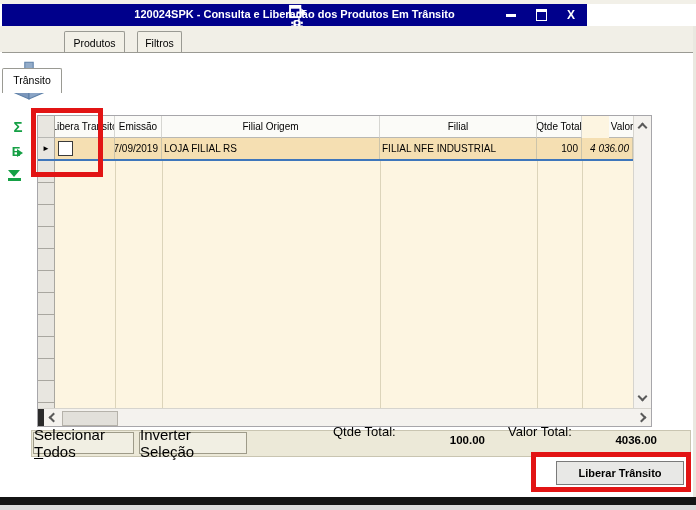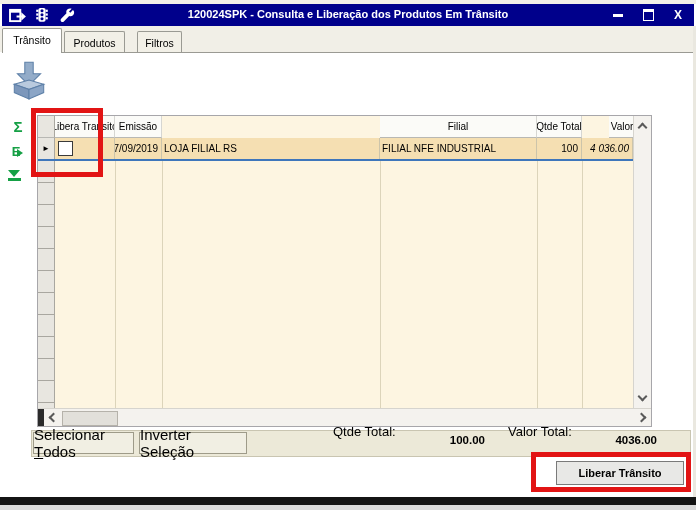--- a/index.html
+++ b/index.html
@@ -1,32 +1,32 @@
 <!DOCTYPE html>
 <html><head>
 <meta charset="utf-8">
 <style>
   html,body{margin:0;padding:0;}
   body{width:696px;height:510px;position:relative;font-family:"Liberation Sans",sans-serif;font-size:11px;background:#FFFFFF;overflow:hidden;}
   .abs{position:absolute;}
   #app{position:absolute;left:0;top:0;width:696px;height:510px;background:#FFFFFF;}
   
   .top-edge{left:0;top:0;width:696px;height:4px;background:#F2F0E8;}
-  .titlebar{left:2px;top:4px;width:692px;height:22px;background:#00008B;display:flex;align-items:center;}
+  .titlebar{left:2px;top:4px;width:585px;height:22px;background:#00008B;display:flex;align-items:center;flex-direction:column;}
   .tb-icon{display:inline-flex;align-items:center;justify-content:center;width:20px;height:18px;margin-left:5px;}
   .tb-title{position:absolute;left:90px;right:90px;top:4px;text-align:center;color:#FFFFFF;font-weight:bold;font-size:11px;white-space:nowrap;}
   .winbtns{position:absolute;right:8px;top:0;height:22px;display:flex;align-items:center;gap:14px;}
   .winbtn{display:inline-flex;align-items:center;justify-content:center;width:16px;height:16px;cursor:default;}
   .glyph-min{width:10px;height:3px;background:#FFFFFF;}
   .glyph-max{width:9px;height:8px;border:1px solid #FFFFFF;border-top:3px solid #FFFFFF;}
   .glyph-close{color:#FFFFFF;font-weight:bold;font-size:12px;line-height:12px;}
   
   .tabstrip{left:0;top:26px;width:696px;height:26px;background:#F1EFE7;}
   .tab{position:absolute;box-sizing:border-box;text-align:center;font-size:10.5px;color:#000;background:#F2F0E7;border:1px solid #9A9A93;border-bottom:none;border-radius:2px 2px 0 0;padding-top:5px;}
-  .tab.active{background:#FFFFFF;z-index:3;}
+  .tab.active{background:#FFFFFF;z-index:3;margin-top:40px;}
   .page{left:2px;top:52px;width:691px;height:445px;background:#FFFFFF;border-top:1px solid #9A9A93;}
   .right-strip{left:693px;top:26px;width:3px;height:484px;background:#EAE8E0;}
   
   .intro-text{left:76px;top:60px;width:404px;font-size:10.5px;line-height:1.32;color:#000;}
   
   .side-icon{display:flex;align-items:center;justify-content:center;}
   .sigma{color:#15A045;font-weight:bold;font-size:15px;}
   .exp-e{color:#15A045;font-weight:bold;font-size:13px;position:relative;}
   .exp-arrow{position:absolute;left:11px;top:7px;width:0;height:0;border-top:4px solid transparent;border-bottom:4px solid transparent;border-left:6px solid #15A045;}
   .tri-down{width:0;height:0;border-left:6px solid transparent;border-right:6px solid transparent;border-top:7px solid #15A045;}
@@ -142,20 +142,21 @@
   <div class="abs" style="left:8px;top:170px;width:16px;">
     <div class="tri-down"></div>
     <div class="green-bar"></div>
   </div>
 
   <div class="abs grid">
 
     <div class="gh sel" style="left:0;width:17px;"></div>
     <div class="gh" style="left:17px;width:60px;">Libera Transito</div>
     <div class="gh" style="left:77px;width:47px;">Emissão</div>
+    <div class="gh" style="left:124px;width:218px;">Filial Origem</div>
     <div class="gh" style="left:342px;width:157px;">Filial</div>
     <div class="gh" style="left:499px;width:45px;">Qtde Total</div>
     <div class="gh" style="left:555px;width:51px;margin-left:16px;">Valor Total</div>
 
     <div class="grow">
       <div class="gc sel" style="width:17px;justify-content:center;">
           <span class="row-ind">►</span>
         </div>
       <div class="gc" style="width:60px;padding-left:3px;">
           <span class="checkbox"></span>

